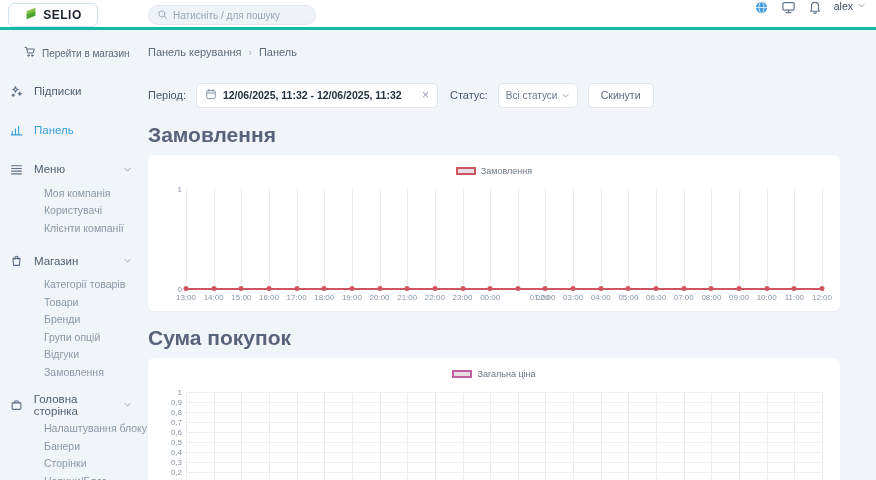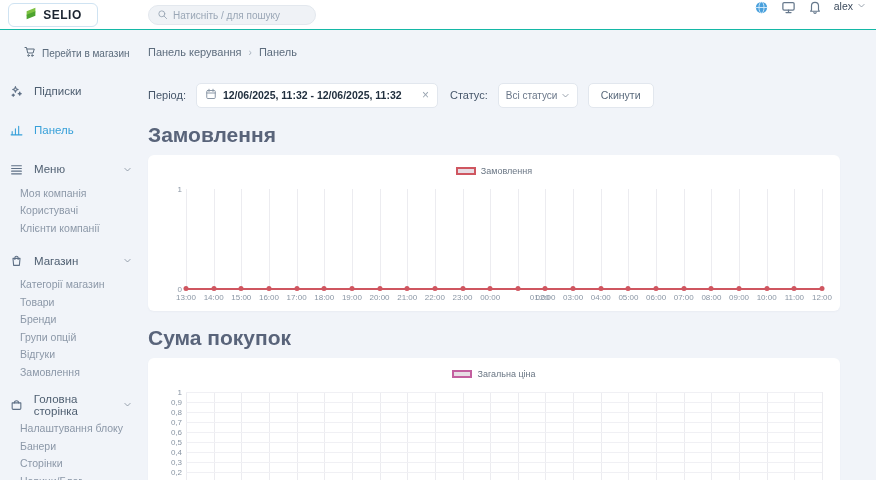--- a/index.html
+++ b/index.html
@@ -1,20 +1,20 @@
 <!DOCTYPE html>
 <html><head>
 <meta charset="utf-8">
 <style>
   * { margin:0; padding:0; box-sizing:border-box; }
   html,body { width:876px; height:480px; overflow:hidden; }
   body { font-family:"Liberation Sans", sans-serif; background:#f1f4f9; color:#4e5e70; }
 
   
-  .header { position:relative; height:30px; background:#fff; border-bottom:1px solid #14b8a6; }
+  .header { position:relative; height:30px; background:#fff; border-bottom:3px solid #14b8a6; }
   .logo-box { position:absolute; left:8px; top:3px; width:90px; height:24px; background:#fff;
               border:1px solid #cfe3f2; border-radius:6px; display:flex; align-items:center;
               justify-content:center; gap:5px; cursor:pointer; }
   .logo-text { font-size:12px; font-weight:bold; color:#1b2430; letter-spacing:.5px; }
   .search { position:absolute; left:148px; top:5px; width:168px; height:20px; background:#eff2f6;
             border:1px solid #e3e8ee; border-radius:11px; display:flex; align-items:center; padding:0 8px; gap:5px; }
   .search input { border:none; background:transparent; outline:none; font-size:10px; color:#44556a; width:100%;
                   font-family:"Liberation Sans", sans-serif; }
   .search input::placeholder { color:#9aa7b6; }
   .hdr-right { position:absolute; right:10px; top:0; height:30px; display:flex; align-items:flex-start; gap:12px; }
@@ -29,21 +29,21 @@
   
   .store-link { display:flex; align-items:center; gap:6px; margin:6px 0 14px 24px; font-size:10px;
                 color:#5b6b7c; cursor:pointer; height:18px; }
   .nav-item { display:flex; align-items:center; height:30px; padding:0 10px 0 10px; font-size:11.5px;
               color:#4e5e70; cursor:pointer; }
   .nav-item .nav-ico { width:15px; display:flex; align-items:center; margin-right:9px; }
   .nav-item .nav-ico svg { stroke:#5f7086; }
   .nav-item.active { color:#37a0d9; }
   .nav-item.active .nav-ico svg { stroke:#37a0d9; fill:#37a0d9; }
   .nav-chev { margin-left:auto; margin-right:6px; display:flex; }
-  .nav-sub { height:17.5px; display:flex; align-items:center; padding-left:20px; font-size:10.5px;
+  .nav-sub { height:17.5px; display:flex; align-items:center; padding-left:44px; font-size:10.5px;
              color:#8c98a8; cursor:pointer; }
   .nav-gap { height:9px; }
 
   
   .breadcrumb { display:flex; align-items:center; gap:7px; height:28px; margin-top:8px; font-size:11px; color:#5d6c7d; }
   .crumb { cursor:pointer; }
   .crumb-sep { color:#aab4c0; font-size:10px; }
 
   
   .filters { display:flex; align-items:center; margin-top:16px; height:26px; }
@@ -185,21 +185,21 @@
               <path d="M9 10V7a3 3 0 0 1 6 0v3"></path>
             </svg>
           </span>
           <span class="nav-label">Магазин</span>
           <span class="nav-chev">
             <svg width="9" height="9" viewBox="0 0 24 24" fill="none" stroke-width="2" stroke-linecap="round" stroke-linejoin="round" stroke="#7b8796">
               <polyline points="5,9 12,16 19,9"></polyline>
             </svg>
           </span>
         </div>
-        <div class="nav-sub">Категорії магазин</div>
+        <div class="nav-sub">Категорії товарів</div>
         <div class="nav-sub">Товари</div>
         <div class="nav-sub">Бренди</div>
         <div class="nav-sub">Групи опцій</div>
         <div class="nav-sub">Відгуки</div>
         <div class="nav-sub">Замовлення</div>
         <div class="nav-gap"></div>
         <div class="nav-item">
           <span class="nav-ico">
             <svg width="13" height="13" viewBox="0 0 24 24" fill="none" stroke-width="2" stroke-linecap="round" stroke-linejoin="round" stroke="#5f7086">
               <path d="M4 9h16v10a2 2 0 0 1-2 2H6a2 2 0 0 1-2-2V9z"></path>

